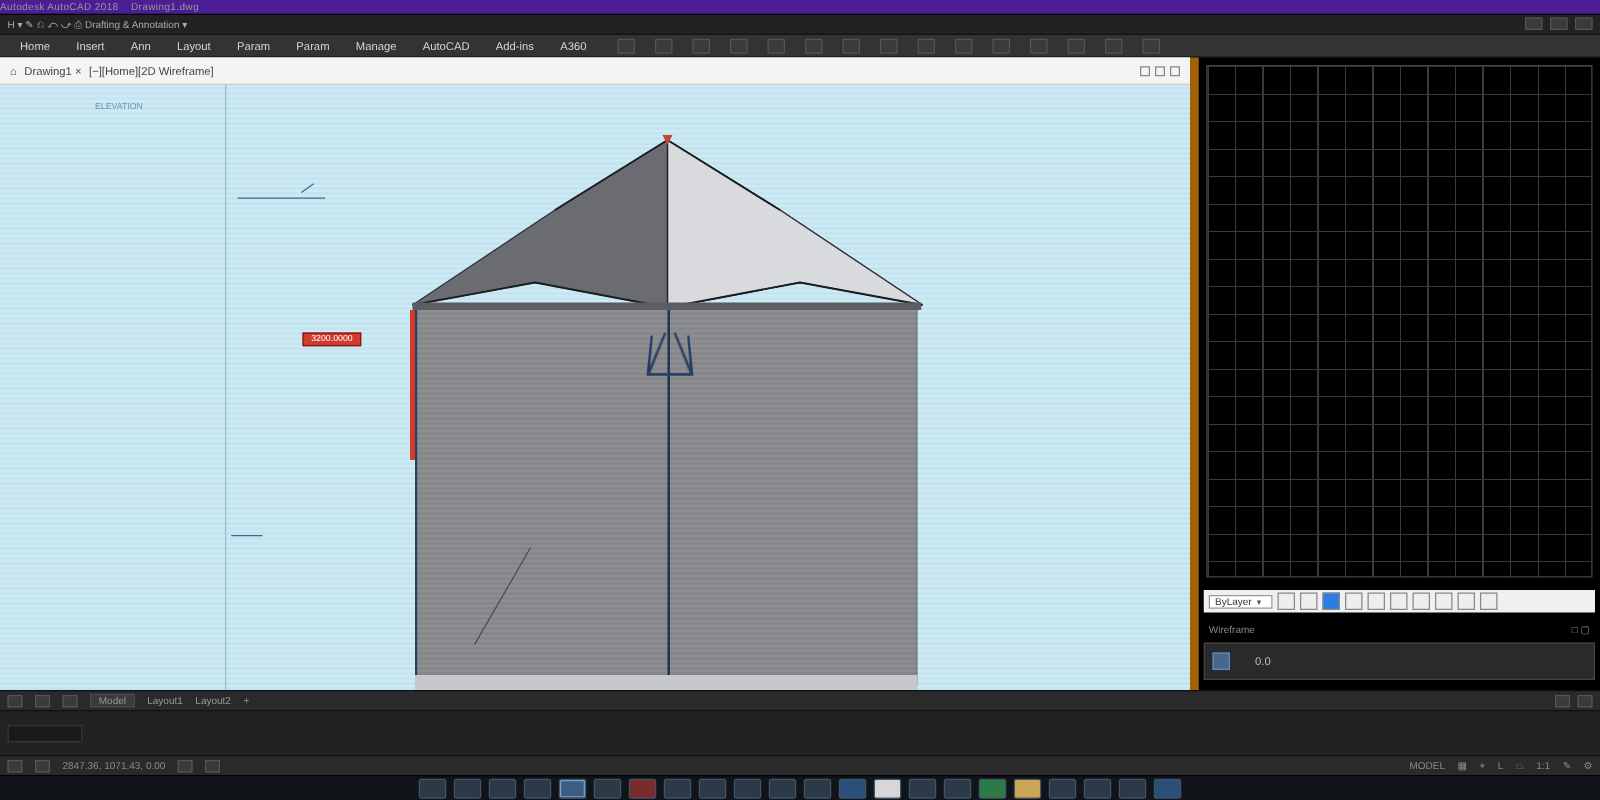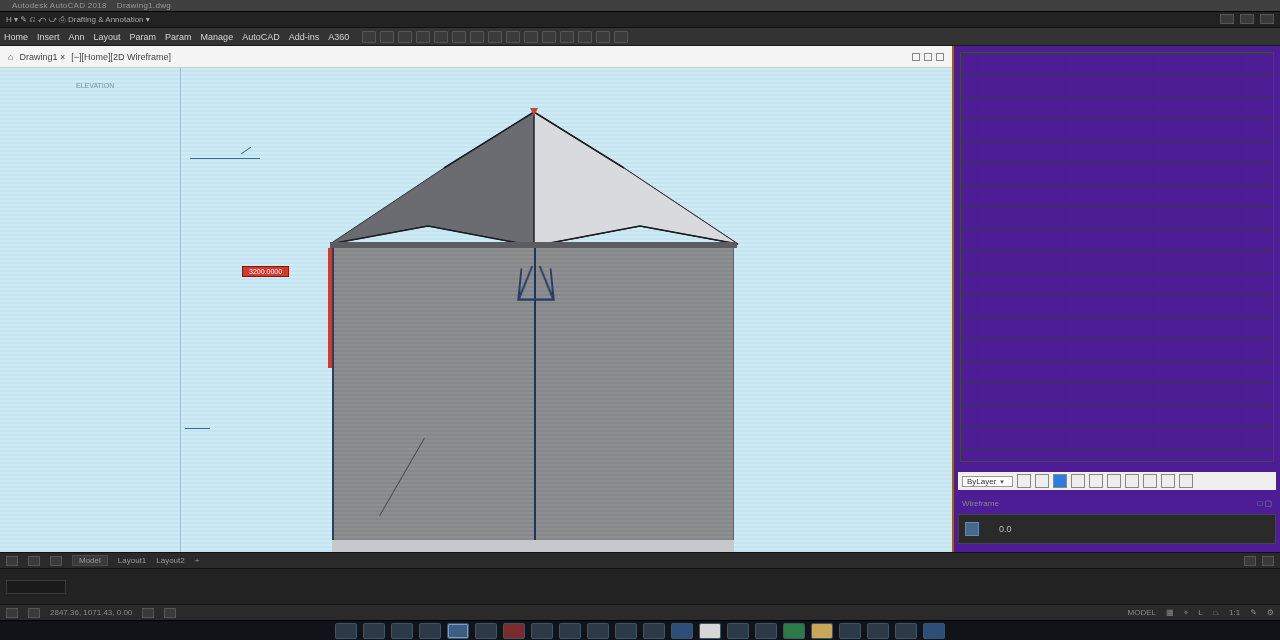--- a/index.html
+++ b/index.html
@@ -1,29 +1,29 @@
 <!DOCTYPE html>
 <html><head>
 <meta charset="utf-8">
 <style>
   * { margin:0; padding:0; box-sizing:border-box; font-family: "Segoe UI", Tahoma, sans-serif; }
   body { width:1280px; height:640px; background:#2b2b2b; overflow:hidden; font-size:10px; color:#ccc; }
 
   
-  .title-strip { height:12px; background:#404040; border-bottom:1px solid #000;
-                 display:flex; align-items:center; padding:0 12px; gap:10px; font-size:8px; color:#999; }
+  .title-strip { height:12px; background:#4c1d95; border-bottom:1px solid #000;
+                 display:flex; align-items:center; padding:0 0; gap:10px; font-size:8px; color:#999; }
   .title-strip .seg { white-space:nowrap; letter-spacing:.3px; }
 
   .quick-access { height:16px; background:#222; border-bottom:1px solid #111;
                   display:flex; align-items:center; padding:0 6px; gap:6px; font-size:8px; color:#aaa; }
 
   
   .menu-bar { height:18px; background:#333; border-bottom:1px solid #1a1a1a;
               display:flex; align-items:center; padding:0 4px; gap:9px; font-size:9px; color:#d6d6d6; }
-  .menu-bar span { cursor:default; }
+  .menu-bar span { cursor:default;margin-left:12px; }
   .menu-bar .icon-cluster { display:flex; gap:4px; margin-left:4px; }
   .menu-bar .bico { width:14px; height:12px; background:#3b3b3b; border:1px solid #555; border-radius:1px; }
 
   
   .work-row { display:flex; height:506px; }
 
   .viewport-panel { width:952px; display:flex; flex-direction:column; background:#f5f5f5; }
   .doc-tab-bar { height:22px; background:#f4f4f4; border-bottom:1px solid #ccc;
                  display:flex; align-items:center; justify-content:space-between;
                  padding:0 8px; font-size:9px; color:#444; }
@@ -62,21 +62,21 @@
   .wall .tri2 { position:absolute; left:182px; top:262px; width:36px; height:36px; border-left:1px solid #4a4c52; border-right:1px solid #4a4c52;
                 clip-path: polygon(0 100%, 50% 0, 100% 100%);}
   .wall .eave { position:absolute; left:-4px; right:-4px; top:-6px; height:6px; background:#5b5d62;}
 
   .roof { position:absolute; left:324px; top:40px; width:420px; height:150px; }
   .roof svg { width:100%; height:100%; display:block; }
 
   .ground { position:absolute; left:332px; right:218px; bottom:0; height:12px; background:#c7c8cb; }
 
   
-  .side-dark { flex:1; background:#4c1d95; border-left:2px solid #a16207; position:relative; }
+  .side-dark { flex:1; background:#000000; border-left:7px solid #a16207; position:relative; }
   .side-dark .mini-grid { position:absolute; inset:6px 6px 90px 6px;
      background: repeating-linear-gradient(90deg,#3a3a3a 0 1px, transparent 1px 22px),
                  repeating-linear-gradient(#3a3a3a 0 1px, transparent 1px 22px);
      border:1px solid #444; }
   .side-dark .widget-row { position:absolute; left:4px; right:4px; bottom:62px; height:18px;
      display:flex; align-items:center; gap:4px; background:#f0f0f0; padding:0 4px; }
   .widget-row .sel    { font-size:8px; color:#333; border:1px solid #999; background:#fff; padding:0 8px 0 4px; position:relative;}
   .widget-row .sel::after{content:"▾"; font-size:7px; color:#555; margin-left:4px;}
   .widget-row .sq     { width:14px; height:14px; border:1px solid #888; background:#eee;}
   .widget-row .sq.blue{ background:#2b7de1;}

